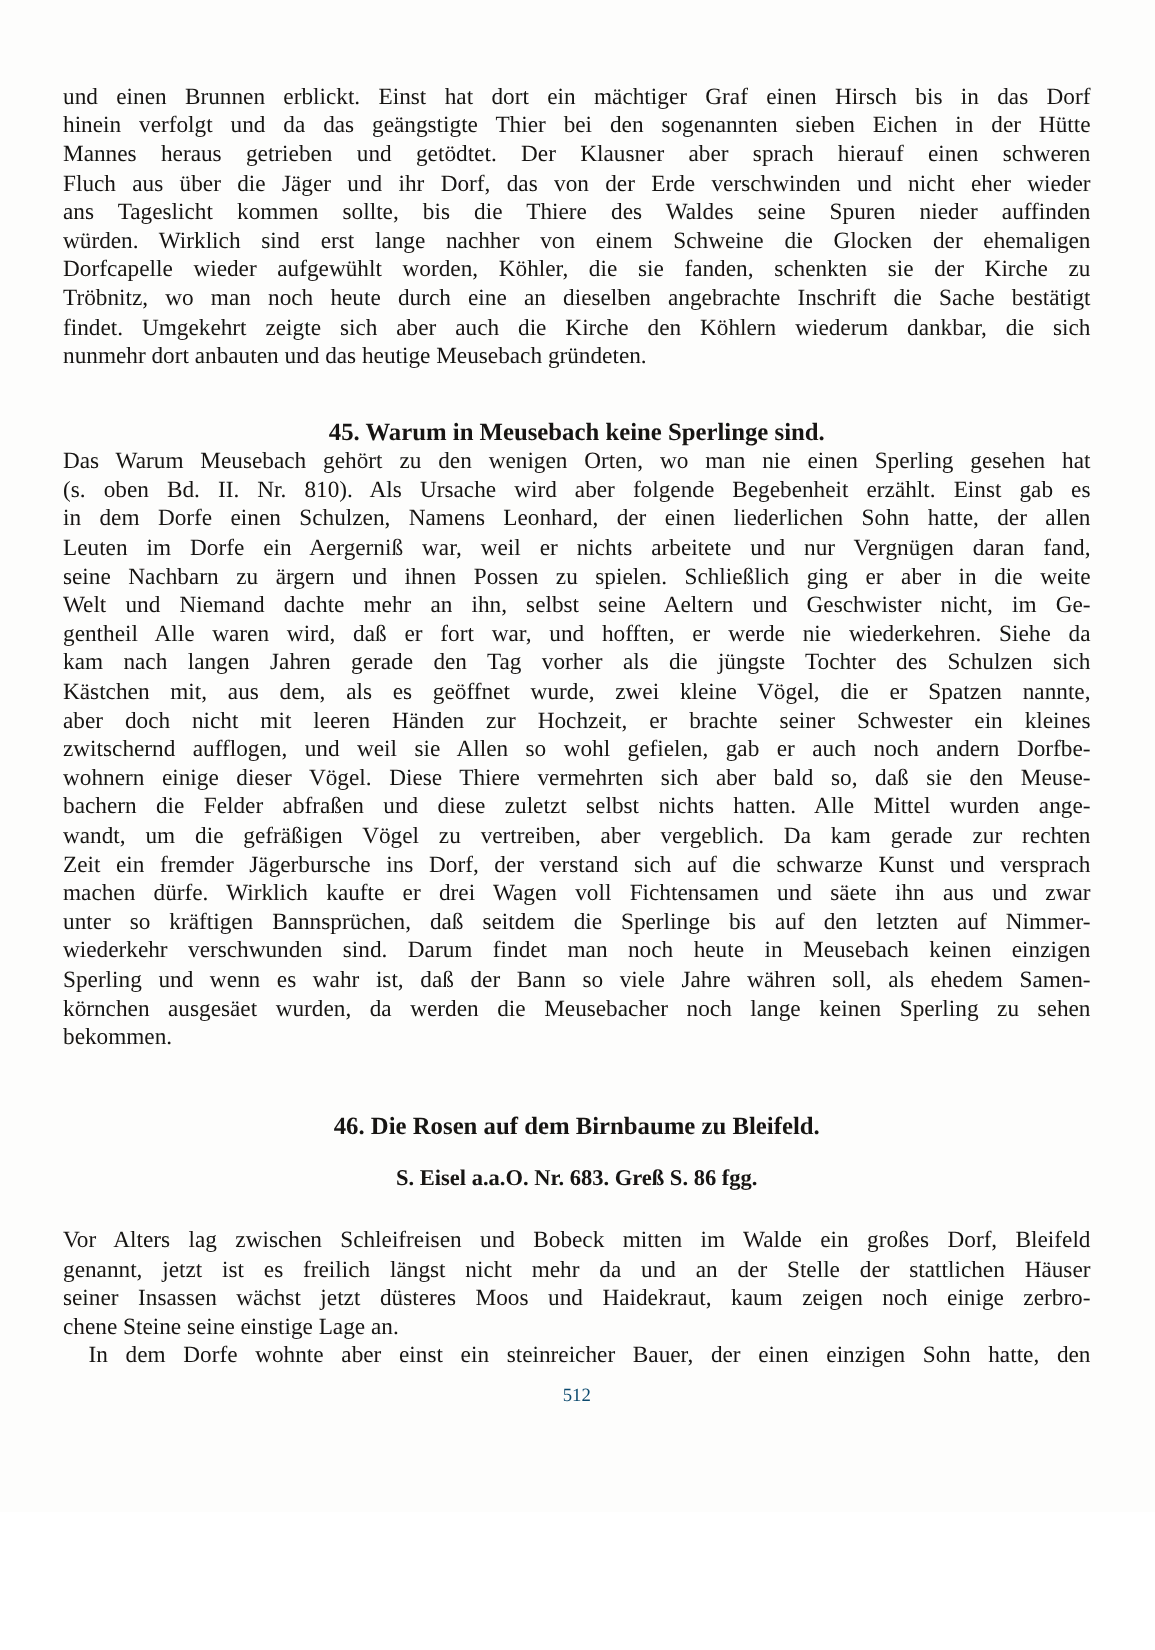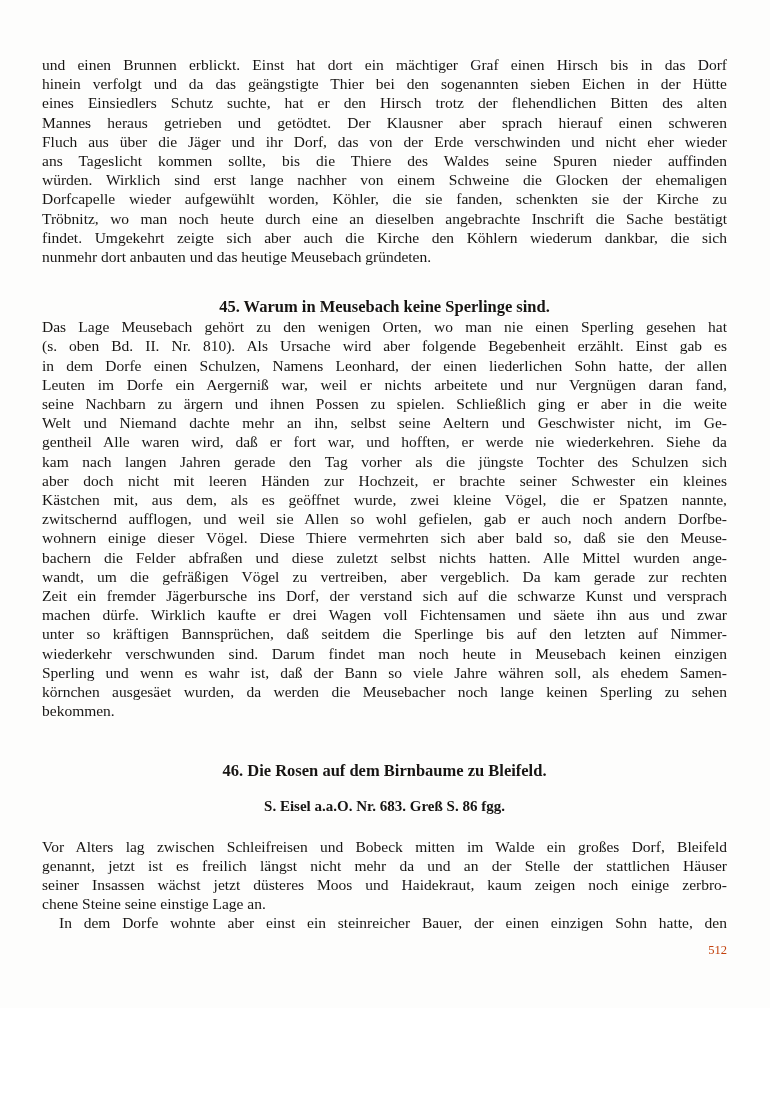--- a/index.html
+++ b/index.html
@@ -35,57 +35,56 @@
     text-align: center;
   }
   #h45   { margin-top: 31px; }
   #src45 { margin-top: 16px; margin-bottom: 18px; }
   #h46   { margin-top: 40px; }
   #src46 { margin-top: 16px; margin-bottom: 21px; font-weight: bold; }
   .pagenum {
     margin-top: 10px;
     font-size: 12.5px;
     line-height: 15px;
-    text-align: right;
-    color: #c2410c;
+    text-align: center;
+    color: #0c4a6e;
   }
 </style>
 </head>
 <body>
 
 <div class="page">
 
   <div class="para" id="p-cont">
       <div class="line">und einen Brunnen erblickt. Einst hat dort ein mächtiger Graf einen Hirsch bis in das Dorf</div>
       <div class="line">hinein verfolgt und da das geängstigte Thier bei den sogenannten sieben Eichen in der Hütte</div>
-      <div class="line">eines Einsiedlers Schutz suchte, hat er den Hirsch trotz der flehendlichen Bitten des alten</div>
       <div class="line">Mannes heraus getrieben und getödtet. Der Klausner aber sprach hierauf einen schweren</div>
       <div class="line">Fluch aus über die Jäger und ihr Dorf, das von der Erde verschwinden und nicht eher wieder</div>
       <div class="line">ans Tageslicht kommen sollte, bis die Thiere des Waldes seine Spuren nieder auffinden</div>
       <div class="line">würden. Wirklich sind erst lange nachher von einem Schweine die Glocken der ehemaligen</div>
       <div class="line">Dorfcapelle wieder aufgewühlt worden, Köhler, die sie fanden, schenkten sie der Kirche zu</div>
       <div class="line">Tröbnitz, wo man noch heute durch eine an dieselben angebrachte Inschrift die Sache bestätigt</div>
       <div class="line">findet. Umgekehrt zeigte sich aber auch die Kirche den Köhlern wiederum dankbar, die sich</div>
       <div class="line lastline">nunmehr dort anbauten und das heutige Meusebach gründeten.</div>
     </div>
 
   <div class="heading" id="h45">45. Warum in Meusebach keine Sperlinge sind.</div>
 
 
   <div class="para" id="p45">
-      <div class="line">Das Lage Meusebach gehört zu den wenigen Orten, wo man nie einen Sperling gesehen hat</div>
+      <div class="line">Das Warum Meusebach gehört zu den wenigen Orten, wo man nie einen Sperling gesehen hat</div>
       <div class="line">(s. oben Bd. II. Nr. 810). Als Ursache wird aber folgende Begebenheit erzählt. Einst gab es</div>
       <div class="line">in dem Dorfe einen Schulzen, Namens Leonhard, der einen liederlichen Sohn hatte, der allen</div>
       <div class="line">Leuten im Dorfe ein Aergerniß war, weil er nichts arbeitete und nur Vergnügen daran fand,</div>
       <div class="line">seine Nachbarn zu ärgern und ihnen Possen zu spielen. Schließlich ging er aber in die weite</div>
       <div class="line">Welt und Niemand dachte mehr an ihn, selbst seine Aeltern und Geschwister nicht, im Ge-</div>
       <div class="line">gentheil Alle waren wird, daß er fort war, und hofften, er werde nie wiederkehren. Siehe da</div>
       <div class="line">kam nach langen Jahren gerade den Tag vorher als die jüngste Tochter des Schulzen sich</div>
+      <div class="line">Kästchen mit, aus dem, als es geöffnet wurde, zwei kleine Vögel, die er Spatzen nannte,</div>
       <div class="line">aber doch nicht mit leeren Händen zur Hochzeit, er brachte seiner Schwester ein kleines</div>
-      <div class="line">Kästchen mit, aus dem, als es geöffnet wurde, zwei kleine Vögel, die er Spatzen nannte,</div>
       <div class="line">zwitschernd aufflogen, und weil sie Allen so wohl gefielen, gab er auch noch andern Dorfbe-</div>
       <div class="line">wohnern einige dieser Vögel. Diese Thiere vermehrten sich aber bald so, daß sie den Meuse-</div>
       <div class="line">bachern die Felder abfraßen und diese zuletzt selbst nichts hatten. Alle Mittel wurden ange-</div>
       <div class="line">wandt, um die gefräßigen Vögel zu vertreiben, aber vergeblich. Da kam gerade zur rechten</div>
       <div class="line">Zeit ein fremder Jägerbursche ins Dorf, der verstand sich auf die schwarze Kunst und versprach</div>
       <div class="line">machen dürfe. Wirklich kaufte er drei Wagen voll Fichtensamen und säete ihn aus und zwar</div>
       <div class="line">unter so kräftigen Bannsprüchen, daß seitdem die Sperlinge bis auf den letzten auf Nimmer-</div>
       <div class="line">wiederkehr verschwunden sind. Darum findet man noch heute in Meusebach keinen einzigen</div>
       <div class="line">Sperling und wenn es wahr ist, daß der Bann so viele Jahre währen soll, als ehedem Samen-</div>
       <div class="line">körnchen ausgesäet wurden, da werden die Meusebacher noch lange keinen Sperling zu sehen</div>

